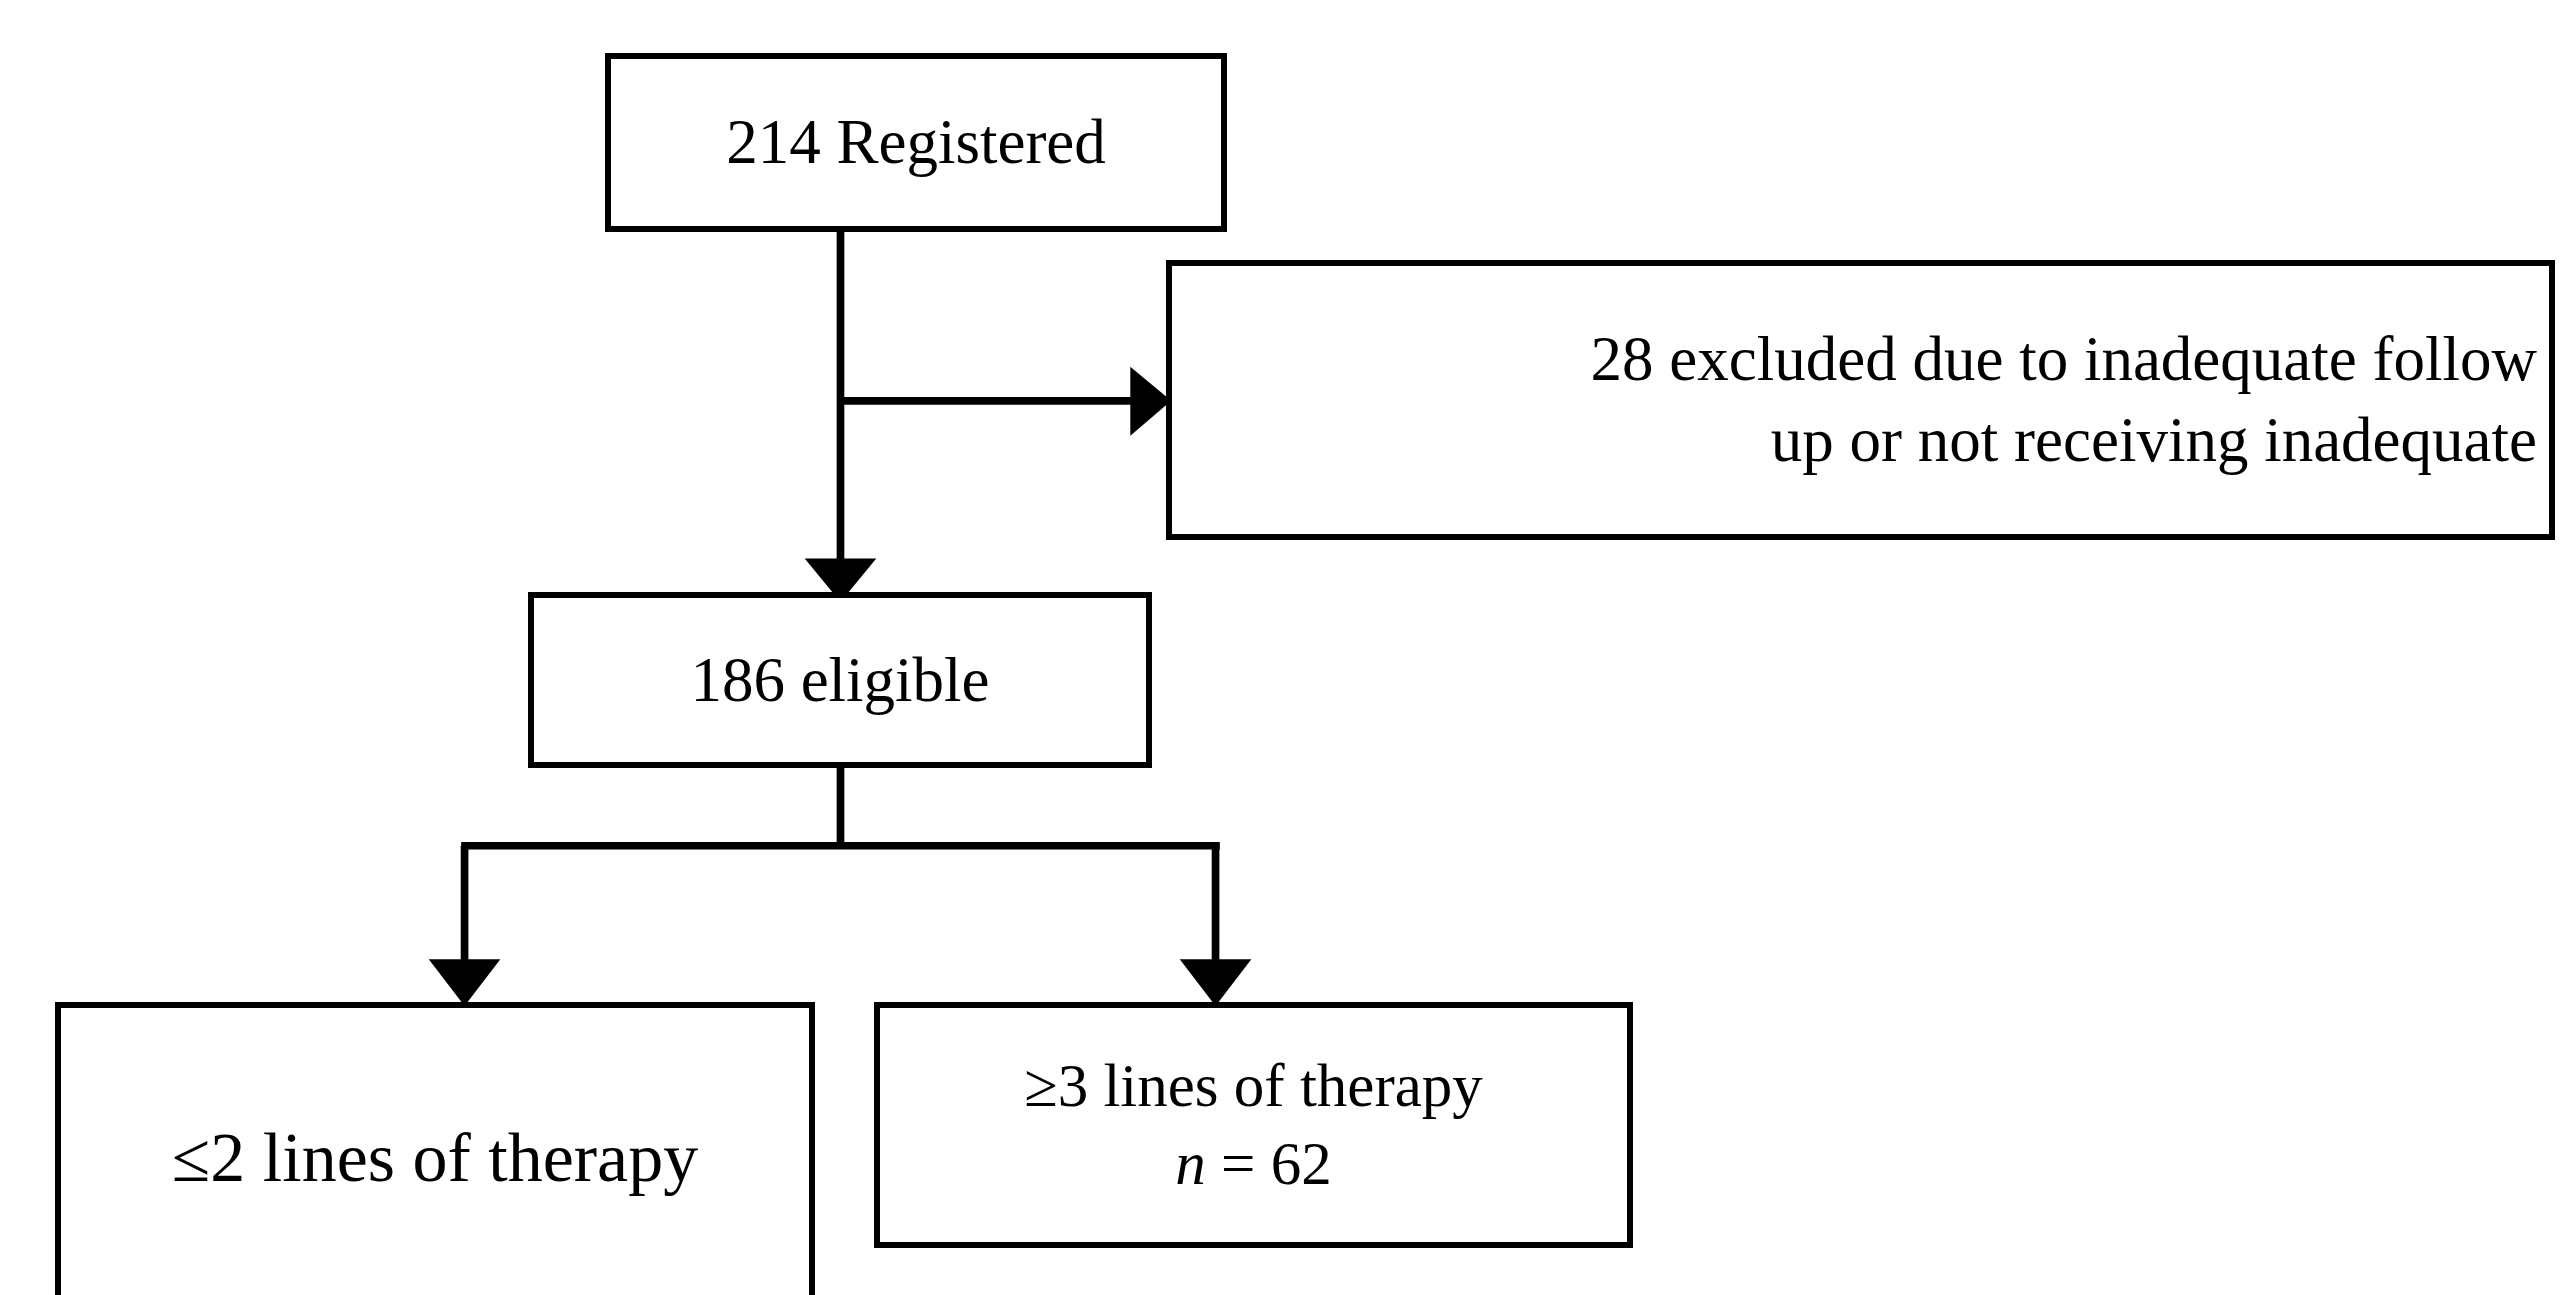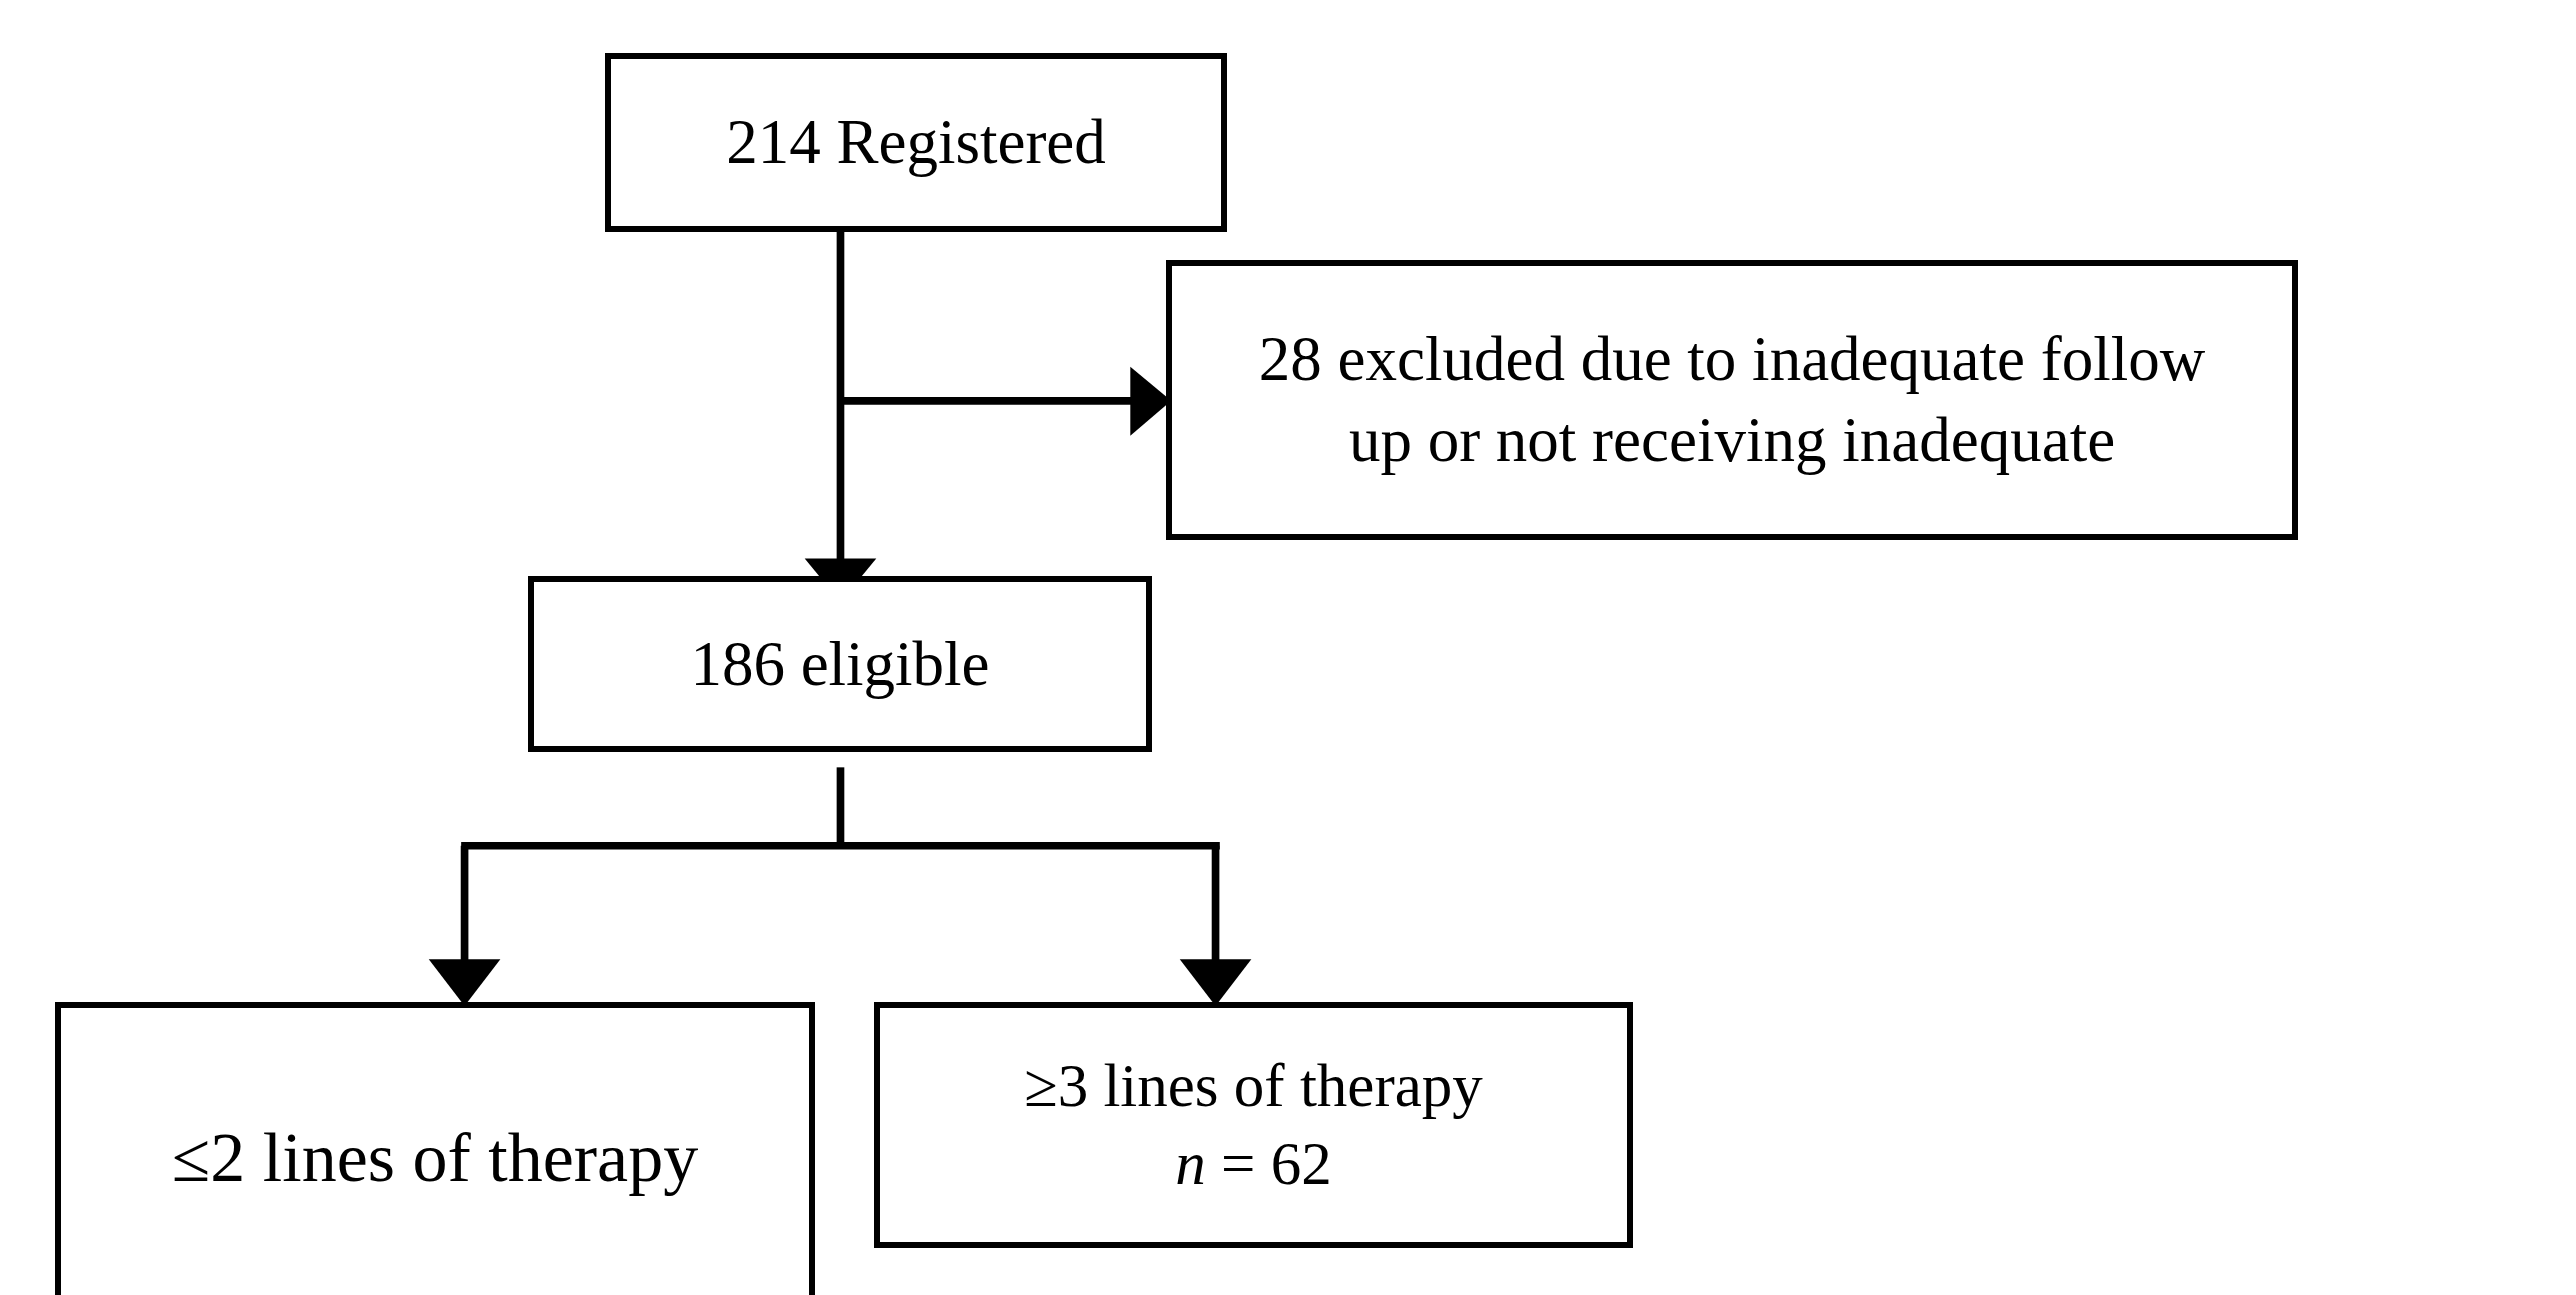--- a/index.html
+++ b/index.html
@@ -45,25 +45,26 @@
     font-style: italic;
   }
 
   #node-registered {
     left: 605px;  top: 53px;
     width: 622px; height: 179px;
     font-size: 63px;
   }
   #node-excluded {
     left: 1166px; top: 260px;
-    width: 1132px; height: 280px;
+    width: 1389px; height: 280px;
     font-size: 63px;
+    text-align: right;
   }
   #node-eligible {
-    left: 528px;  top: 576px;
+    left: 528px;  top: 592px;
     width: 624px; height: 176px;
     font-size: 63px;
   }
   #node-group-low {
     left: 55px;   top: 1002px;
     width: 760px; height: 312px;
     font-size: 70px;
   }
   #node-group-high {
     left: 874px; top: 1002px;

